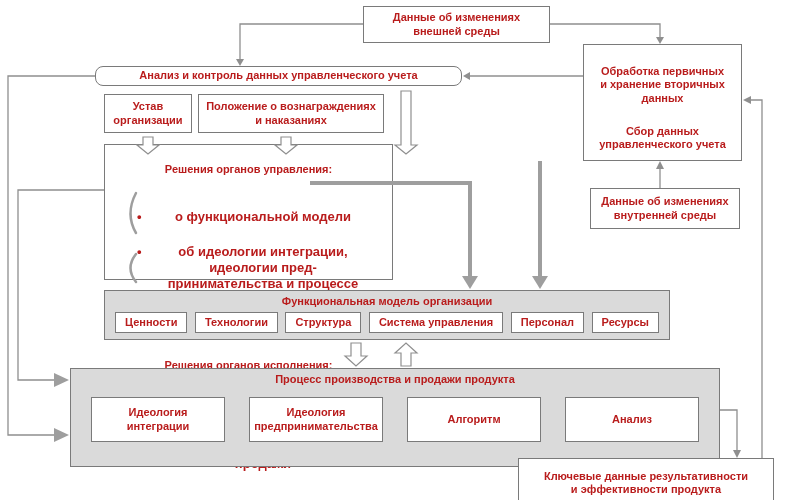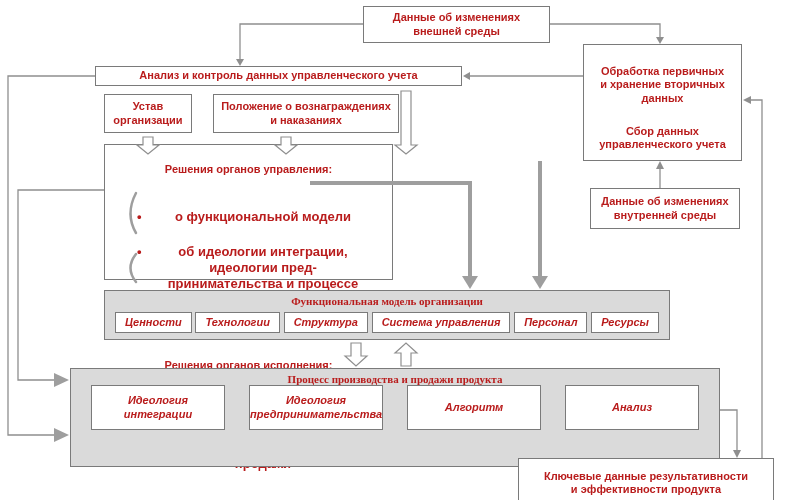--- a/index.html
+++ b/index.html
@@ -4,39 +4,39 @@
 <style>
   html,body{margin:0;padding:0;background:#fff;}
   #stage{position:relative;width:790px;height:500px;background:#fff;overflow:hidden;
          font-family:"Liberation Sans",sans-serif;font-weight:bold;color:#b91c1c;}
   .box{position:absolute;border:1px solid #7a7a7a;background:#fff;box-sizing:border-box;
        display:flex;align-items:center;justify-content:center;text-align:center;
        font-size:11px;line-height:1.2;white-space:pre-line;}
   #b-external{left:363px;top:6px;width:187px;height:37px;}
   #b-collect{left:583px;top:44px;width:159px;height:117px;display:block;padding-top:7px;}
   #b-collect .para{margin:0 2px 7px;text-align:center;white-space:pre-line;}
-  #b-analysis{left:95px;top:66px;width:367px;height:20px;}
+  #b-analysis{left:95px;top:66px;width:367px;height:20px;border-radius:8px;}
   #b-charter{left:104px;top:94px;width:88px;height:39px;text-align:center;}
-  #b-regulation{left:198px;top:94px;width:186px;height:39px;margin-left:15px;}
+  #b-regulation{left:198px;top:94px;width:186px;height:39px;}
   #b-internal{left:590px;top:188px;width:150px;height:41px;}
   #b-keydata{left:518px;top:458px;width:256px;height:50px;}
   #b-decisions{left:104px;top:144px;width:289px;height:136px;display:block;text-align:left;
                padding:3px 14px 0 14px;}
   .dec-title{text-align:center;font-size:11px;margin:2px 0;}
   .dec-list{list-style:none;margin:0;padding:0 0 0 18px;font-size:13px;text-align:center;}
   .dec-list li{position:relative;padding-left:11px;margin:2px 0;line-height:1.2;}
   .dec-list li::before{content:"•";position:absolute;left:0;top:0;}
   .dec-list li span{white-space:pre-line;}
   .band{position:absolute;background:#dadada;border:1px solid #7a7a7a;box-sizing:border-box;}
   #band1{left:104px;top:290px;width:566px;height:50px;}
   #band2{left:70px;top:368px;width:650px;height:99px;}
-  .band-title{text-align:center;font-size:11px;padding-top:4px;font-family:Liberation Serif, serif;}
+  .band-title{text-align:center;font-size:11px;padding-top:4px;}
   .band-row{display:flex;align-items:stretch;}
-  #band1 .band-row{margin:5px 10px 0;justify-content:space-between;font-style:italic;}
-  #band2 .band-row{margin:0 20px 0;gap:24px;font-style:italic;}
+  #band1 .band-row{margin:5px 10px 0;justify-content:space-between;}
+  #band2 .band-row{margin:12px 20px 0;gap:24px;}
   .cell{background:#fff;border:1px solid #7a7a7a;box-sizing:border-box;font-size:11px;
         display:flex;align-items:center;justify-content:center;text-align:center;
         white-space:pre-line;line-height:1.2;}
   #band1 .cell{height:21px;padding:0 9px;}
   #band2 .cell{flex:1;height:45px;}
   #connectors{position:absolute;left:0;top:0;z-index:5;pointer-events:none;}
   .thin{stroke:#8f8f8f;stroke-width:1.3;fill:none;}
   .thinhead{fill:#8f8f8f;stroke:none;}
   .thick{stroke:#9e9e9e;stroke-width:4;fill:none;}
   .thickhead{fill:#9e9e9e;stroke:none;}

